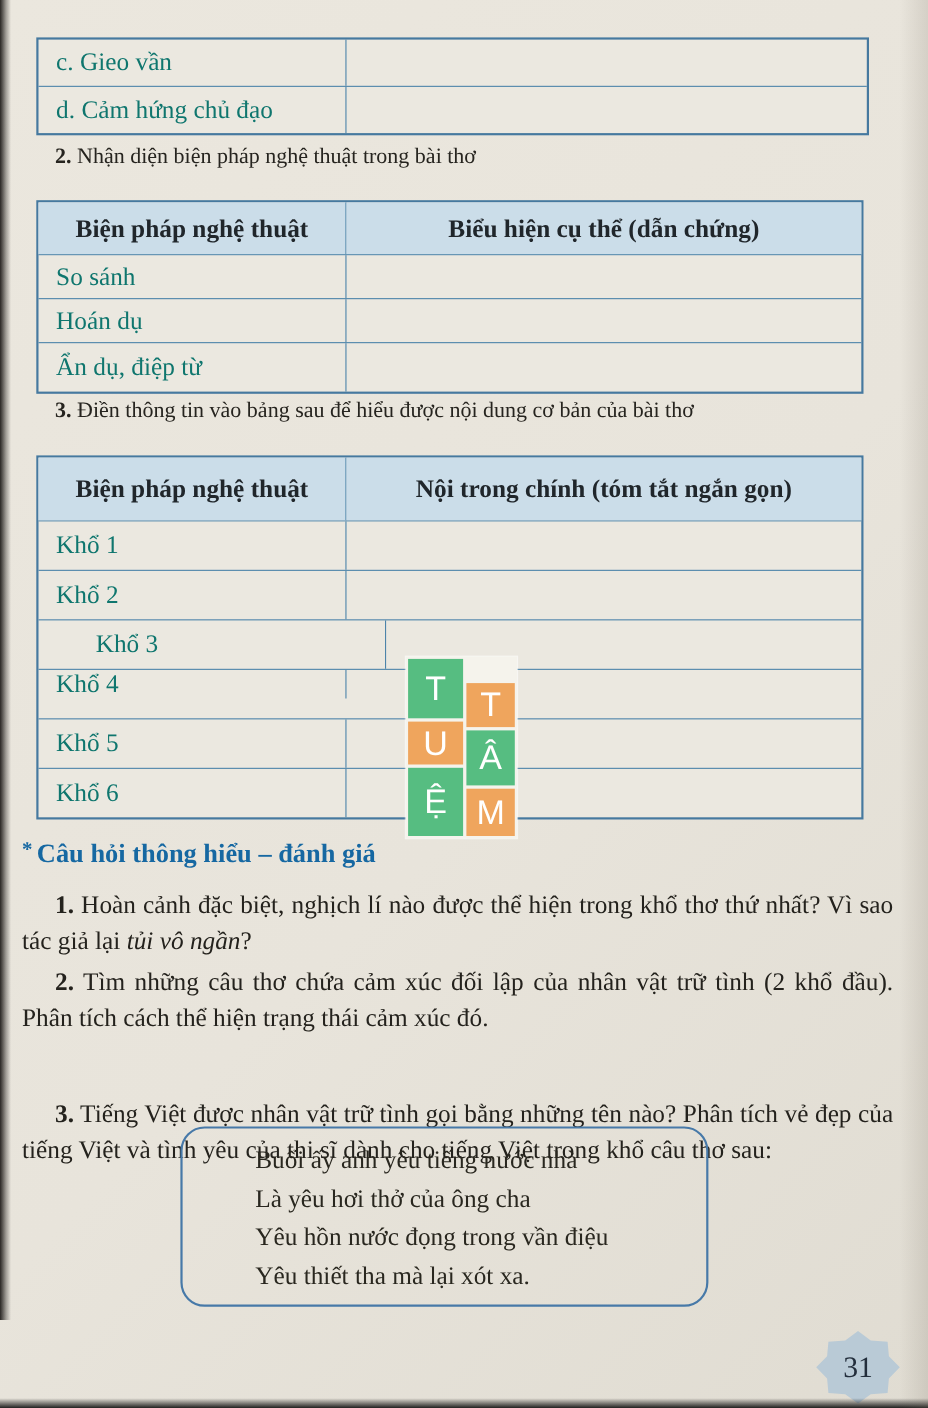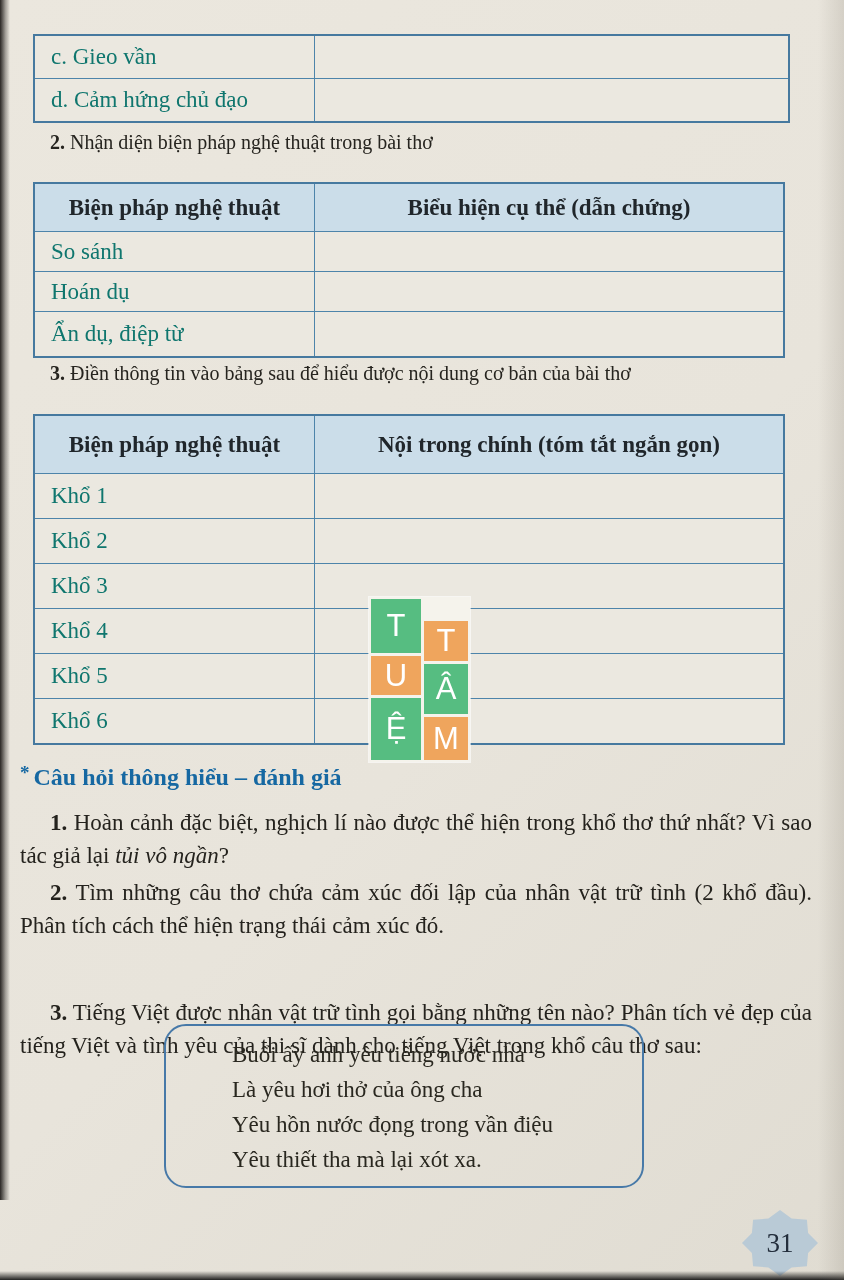--- a/index.html
+++ b/index.html
@@ -122,25 +122,25 @@
       <div class="cell answer">Nội trong chính (tóm tắt ngắn gọn)</div>
     </div>
     <div class="trow" style="height:45px;">
       <div class="cell label">Khổ 1</div>
       <div class="cell answer"></div>
     </div>
     <div class="trow" style="height:45px;">
       <div class="cell label">Khổ 2</div>
       <div class="cell answer"></div>
     </div>
-    <div class="trow" style="height:45px;">
+    <div class="trow" style="height:45px;padding-left:36px;">
       <div class="cell label">Khổ 3</div>
       <div class="cell answer"></div>
     </div>
-    <div class="trow" style="height:45px;">
+    <div class="trow" style="height:45px;flex-direction:column;">
       <div class="cell label">Khổ 4</div>
       <div class="cell answer"></div>
     </div>
     <div class="trow" style="height:45px;">
       <div class="cell label">Khổ 5</div>
       <div class="cell answer"></div>
     </div>
     <div class="trow" style="height:45px;">
       <div class="cell label">Khổ 6</div>
       <div class="cell answer"></div>

